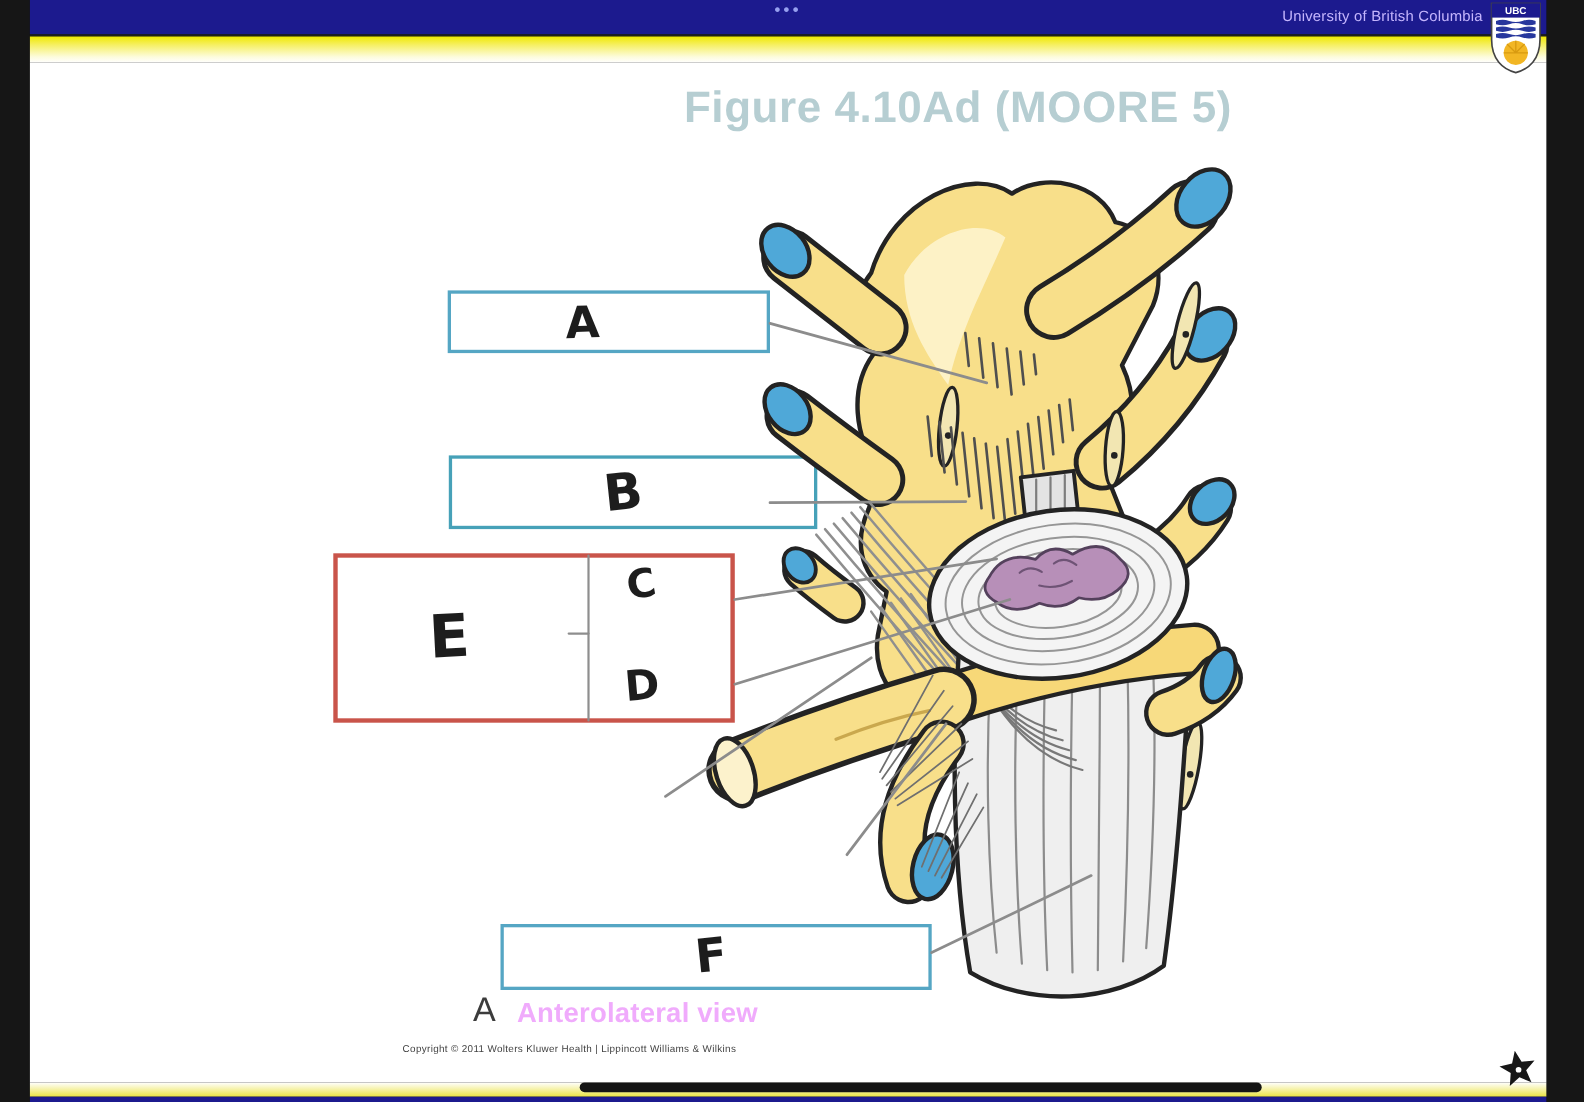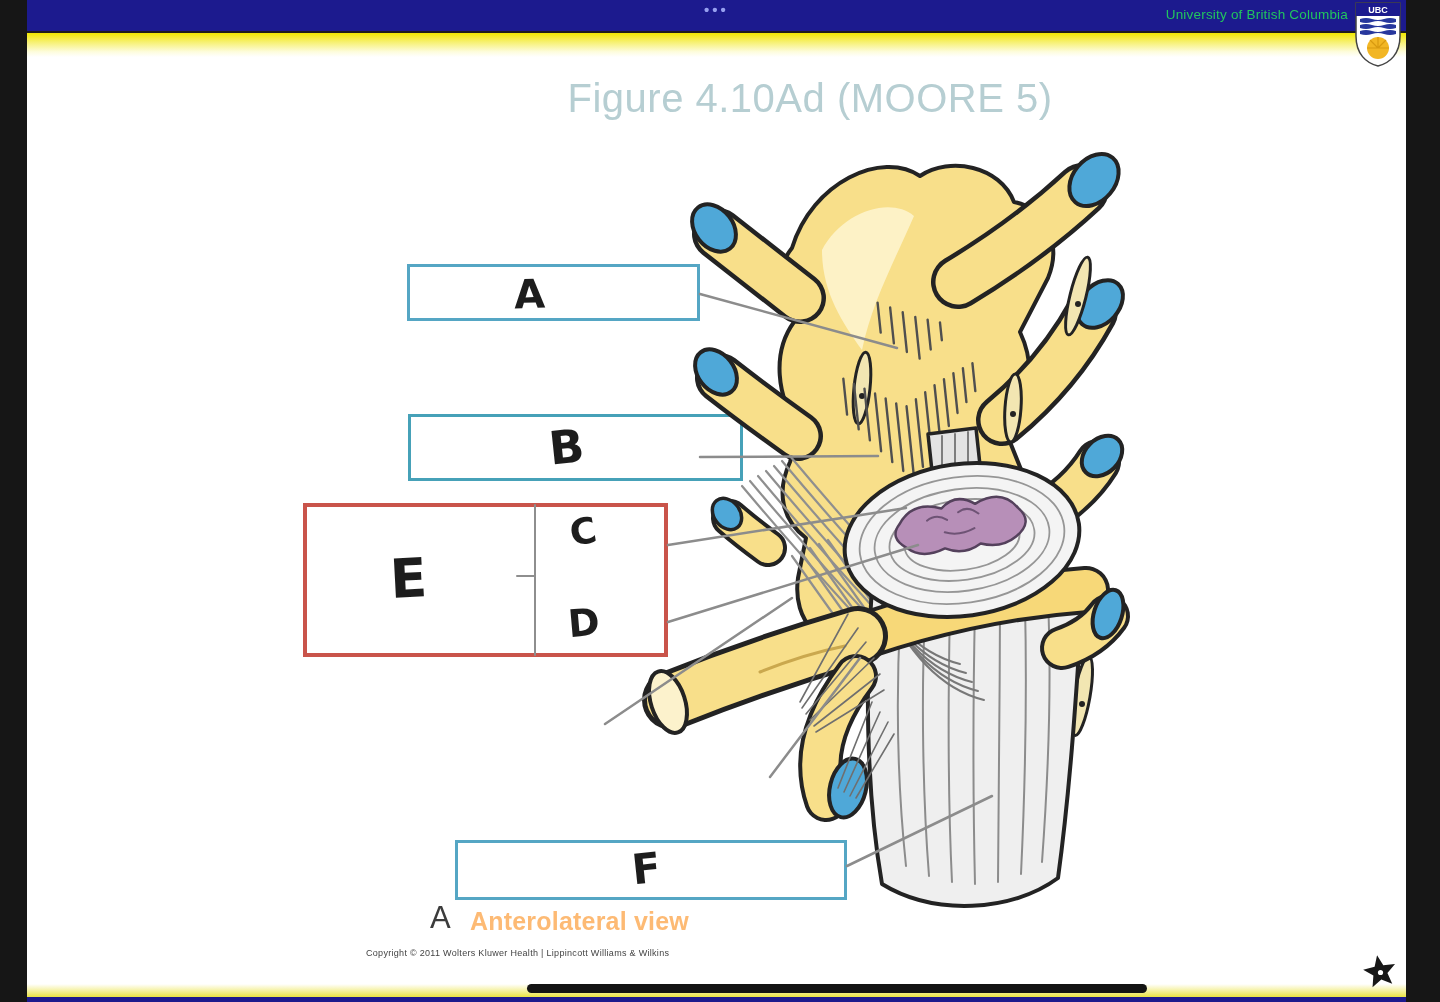--- a/index.html
+++ b/index.html
@@ -14,21 +14,21 @@
   .letterbox.right{left:1406px;width:34px;}
   .topbar{
     position:absolute;left:27px;width:1379px;top:0;height:31px;
     background:#1c1a8e;z-index:5;
   }
   .menu-dots{
     position:absolute;left:50%;top:1px;transform:translateX(-50%);
     color:#97a0f0;font-size:15px;font-weight:bold;letter-spacing:3px;
   }
   .uni-name{
-    position:absolute;right:58px;top:7px;color:#22c55e;font-size:13.5px;
+    position:absolute;right:58px;top:7px;color:#c4b5fd;font-size:13.5px;
     letter-spacing:.2px;
     margin-left:21px;
   }
   .yellow-top{
     position:absolute;left:27px;width:1379px;top:31px;height:26px;
     border-top:2px solid #1e1e1e;box-sizing:border-box;
     background:linear-gradient(to bottom,#f0e800 0%,#f6f06a 35%,#fdfcdc 78%,#ffffff 100%);
     z-index:1;
   }
   .white-area{
@@ -38,39 +38,39 @@
   .yellow-bottom{
     position:absolute;left:27px;width:1379px;bottom:5px;height:13px;
     background:linear-gradient(to bottom,#ffffff 0%,#f4f09a 55%,#e9e343 100%);
     z-index:1;
   }
   .navy-bottom{
     position:absolute;left:27px;width:1379px;bottom:0;height:5px;background:#1c1a8e;z-index:1;
   }
   .crest{position:absolute;left:1353px;top:2px;z-index:6;}
   .slide-title{
-    position:absolute;left:500px;top:76px;width:620px;text-align:center;
-    font-size:40px;font-weight:normal;letter-spacing:.5px;color:#b6ced2;z-index:2;
+    position:absolute;left:500px;top:76px;width:620px;text-align:right;
+    font-size:40px;font-weight:bold;letter-spacing:.5px;color:#b6ced2;z-index:2;
   }
   .label-box{position:absolute;background:#ffffff;box-sizing:border-box;z-index:2;}
   .box-blue{border:3px solid #55a6c4;}
   #box-a{left:407px;top:264px;width:293px;height:57px;}
   #box-b{left:408px;top:414px;width:335px;height:67px;border-color:#46a1b8;}
   #box-red{left:303px;top:503px;width:365px;height:154px;border:4px solid #c9544a;}
   #box-f{left:455px;top:840px;width:392px;height:60px;}
   .hl{
     position:absolute;font-family:"DejaVu Sans",sans-serif;font-weight:bold;
     color:#1d1d1d;z-index:2;line-height:1;
   }
   .caption-letter{
     position:absolute;left:430px;top:900px;font-size:31px;color:#3c3c3c;z-index:2;
   }
   .caption-text{
     position:absolute;left:470px;top:907px;font-size:25px;font-weight:bold;
-    color:#fdba74;z-index:2;letter-spacing:.2px;
+    color:#f0abfc;z-index:2;letter-spacing:.2px;
   }
   .copyright{
     position:absolute;left:366px;top:948px;font-size:9px;color:#1a1a1a;
     opacity:.85;z-index:2;letter-spacing:.3px;
   }
   .anatomy{position:absolute;left:0;top:0;z-index:3;pointer-events:none;}
   .scrubber{
     position:absolute;left:527px;top:984px;width:620px;height:9px;
     background:#141414;border-radius:5px;z-index:7;
   }

